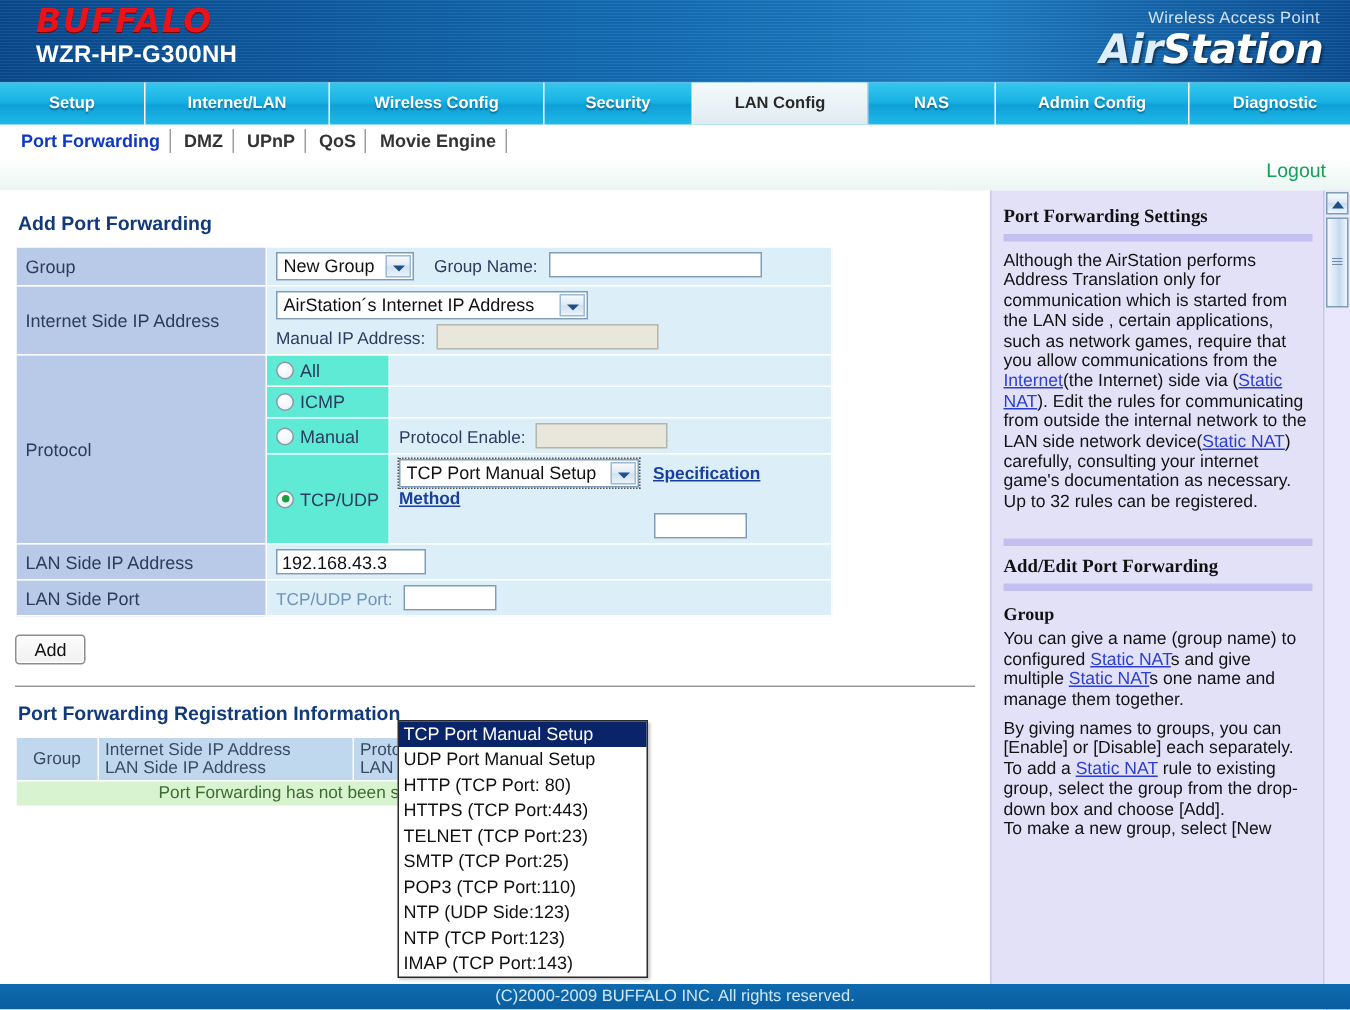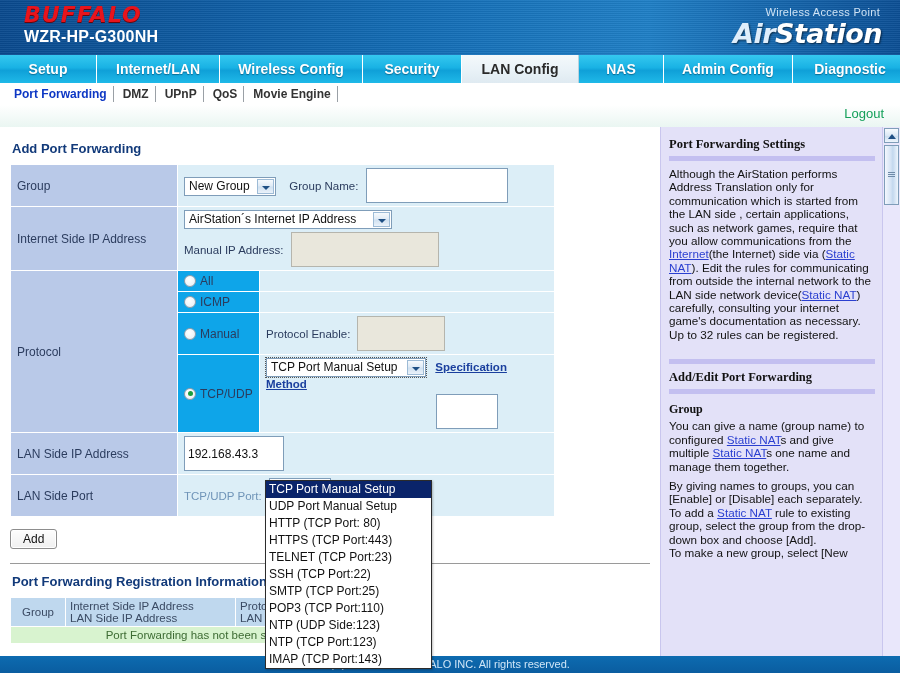--- a/index.html
+++ b/index.html
@@ -42,21 +42,21 @@
   .airstation .thin{color:#dfeefb;font-style:italic;}
 
   
   .navbar{
     position:relative;height:28px;width:900px;
     background:linear-gradient(to bottom,#35c8ef 0%,#19b2e4 45%,#0fa0d8 55%,#1fb9e8 100%);
     display:flex;align-items:stretch;
   }
   .navtab{
     flex:0 0 auto;display:flex;align-items:center;justify-content:center;
-    color:#ffffff;font-weight:bold;font-size:14px;
+    color:#ffffff;font-weight:bold;font-size:11px;
     border-right:1px solid #ffffff;
     text-shadow:0 1px 1px rgba(0,60,90,.55);
     cursor:pointer;
   }
   .navtab.active{
     background:linear-gradient(to bottom,#f4f9fb 0%,#e9f2f7 55%,#dfeaf1 100%);
     color:#2a2a2a;text-shadow:none;border-right:1px solid #b9d2de;
   }
   .navtab:last-child{border-right:none;}
 
@@ -110,25 +110,25 @@
   table.form td{
     border:1px solid #ffffff;
     padding:3px 6px;vertical-align:middle;
   }
   td.lbl{
     width:167px;background:#b9c9e8;color:#2b3c5e;
     font-size:12px;padding-left:8px;
   }
   td.val{background:#dceef7;}
   td.sub{background:#dceef7;}
-  td.radiocell{width:82px;background:#0ea5e9;border-right:1px solid #ffffff;}
+  td.radiocell{width:82px;background:#5eead4;border-right:1px solid #ffffff;}
 
   input.txt{
     font-family:"Liberation Sans",sans-serif;font-size:12px;
-    border:1px solid #7f9db9;background:#ffffff;padding:1px 3px;height:35px;
+    border:1px solid #7f9db9;background:#ffffff;padding:1px 3px;height:17px;
     box-sizing:border-box;color:#111;
   }
   input.txt[disabled]{background:#e9e7dc;border:1px solid #b5b5ad;color:#777;}
 
   .fakeselect{
     display:inline-block;position:relative;
     border:1px solid #7f9db9;background:#ffffff;height:19px;line-height:17px;
     box-sizing:border-box;font-size:12px;padding:0 22px 0 4px;color:#111;
     vertical-align:middle;cursor:pointer;white-space:nowrap;
   }
@@ -431,21 +431,20 @@
         <div class="vs-btn down"></div>
       </div>
     </div>
 
     <div class="dropdown" id="dropdown">
         <div class="opt selected">TCP Port Manual Setup</div>
         <div class="opt">UDP Port Manual Setup</div>
         <div class="opt">HTTP (TCP Port: 80)</div>
         <div class="opt">HTTPS (TCP Port:443)</div>
         <div class="opt">TELNET (TCP Port:23)</div>
-        <div class="opt">SSH (TCP Port:22)</div>
         <div class="opt">SMTP (TCP Port:25)</div>
         <div class="opt">POP3 (TCP Port:110)</div>
         <div class="opt">NTP (UDP Side:123)</div>
         <div class="opt">NTP (TCP Port:123)</div>
         <div class="opt">IMAP (TCP Port:143)</div>
       </div>
 
   </div>
 
   <div class="footer">(C)2000-2009 BUFFALO INC. All rights reserved.</div>

